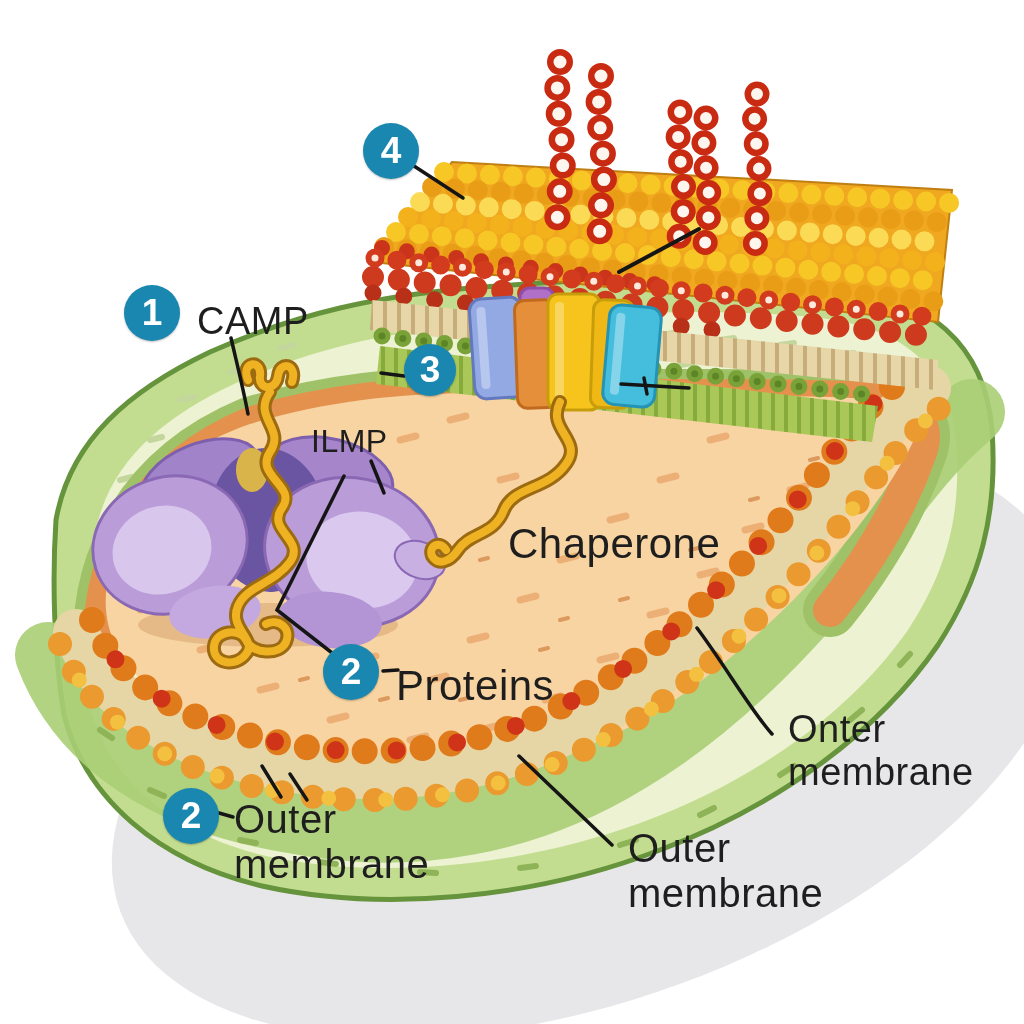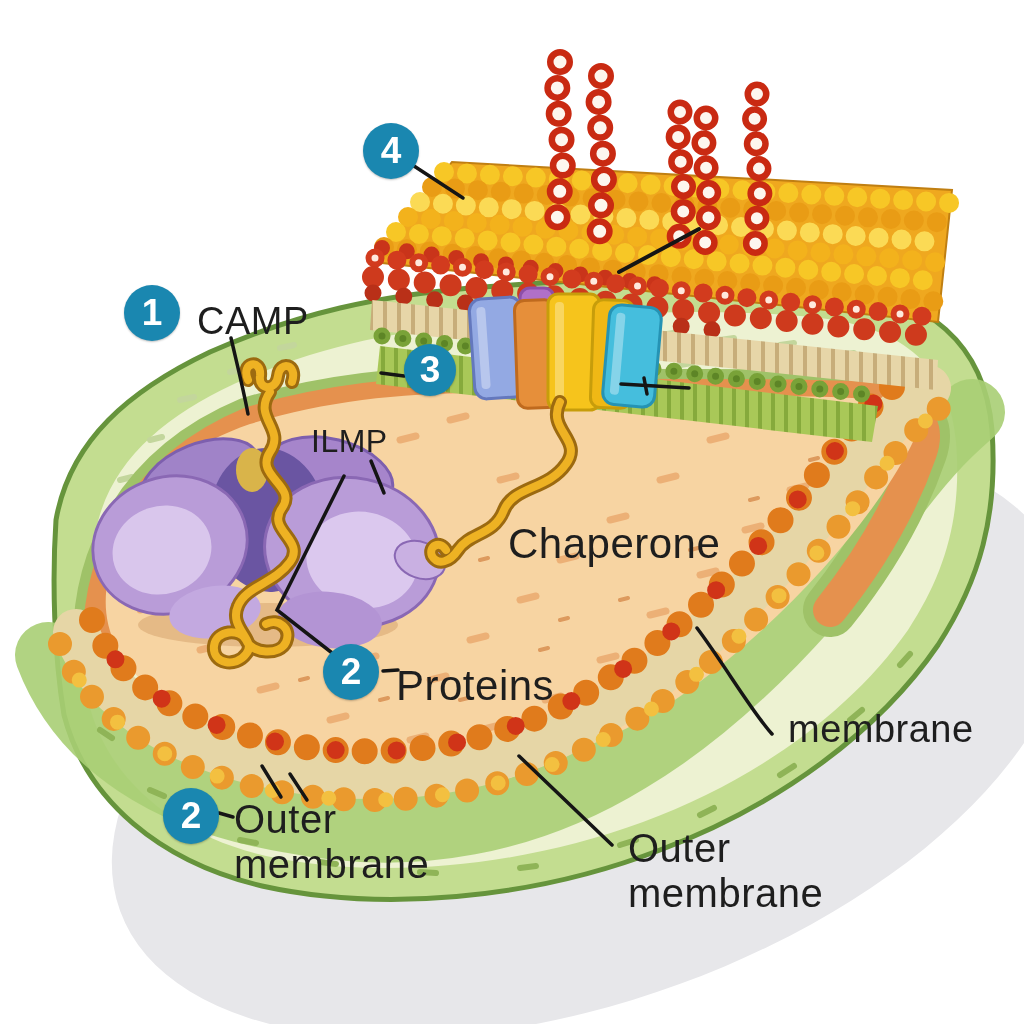--- a/index.html
+++ b/index.html
@@ -159,15 +159,16 @@
   <div class="lbl" style="left:396px;top:650px;font-size:42px;margin-top:12px;">Proteins</div>
   <div class="lbl" style="left:234px;top:797px;font-size:40px;">
     <span>Outer</span>
     <span>membrane</span>
   </div>
   <div class="lbl" style="left:628px;top:826px;font-size:40px;">
     <span>Outer</span>
     <span>membrane</span>
   </div>
   <div class="lbl" style="left:788px;top:708px;font-size:38px;">
+    <span>Onter</span>
     <span>membrane</span>
   </div>
 </div>
 
 </body></html>

